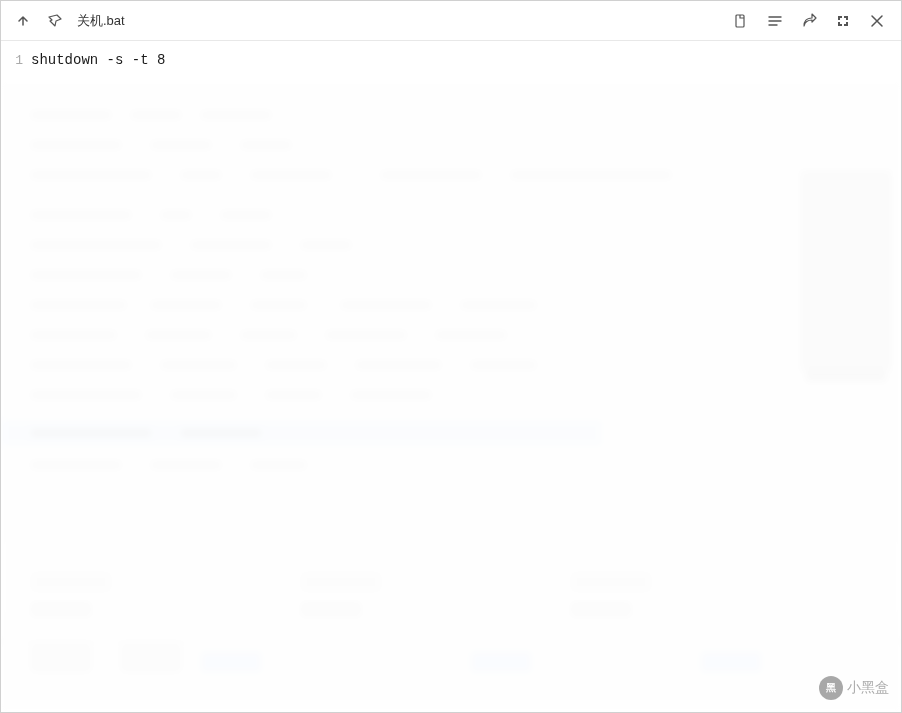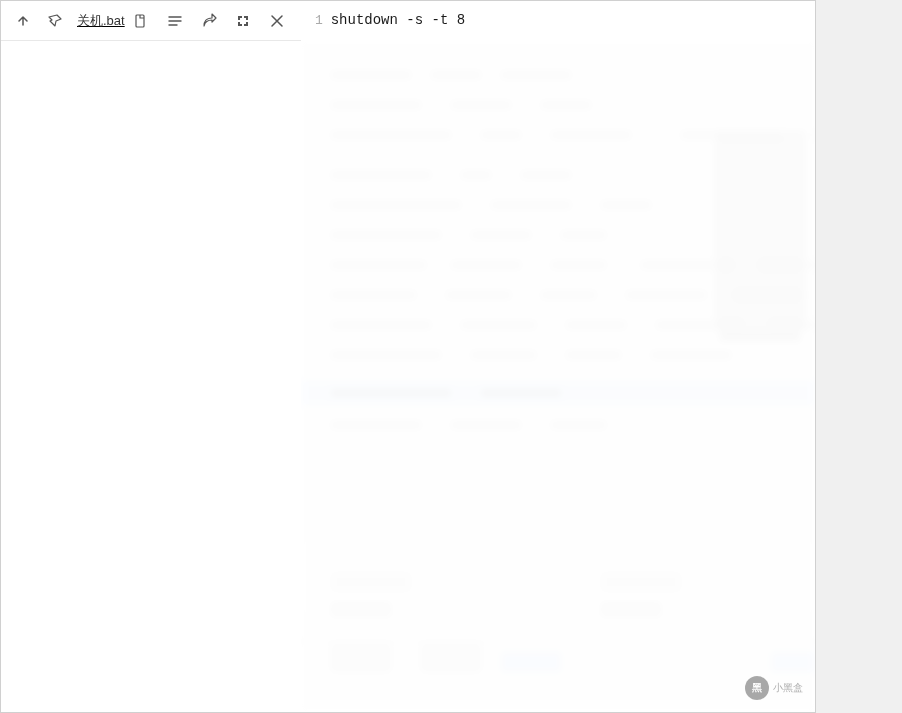--- a/index.html
+++ b/index.html
@@ -11,28 +11,27 @@
     body {
       width: 902px;
       height: 713px;
       background: #f0f0f0;
       font-family: 'Segoe UI', Arial, sans-serif;
       overflow: hidden;
       position: relative;
     }
 
     .window {
-      width: 816px;
+      width: 902px;
       height: 713px;
       background: #ffffff;
       border: 1px solid #d0d0d0;
       display: flex;
-      flex-direction: row;
+      flex-direction: column;
       position: relative;
-      text-decoration: underline;
     }
 
     
     .title-bar {
       height: 40px;
       background: #ffffff;
       border-bottom: 1px solid #e8e8e8;
       display: flex;
       align-items: center;
       padding: 0 8px;
@@ -181,21 +180,21 @@
       border-radius: 50%;
       display: flex;
       align-items: center;
       justify-content: center;
       color: white;
       font-size: 10px;
       font-weight: bold;
     }
 
     .watermark-text {
-      font-size: 10px;
+      font-size: 14px;
       color: #555;
     }
 
     
     .icon-svg {
       width: 16px;
       height: 16px;
     }
   </style>
 </head>

